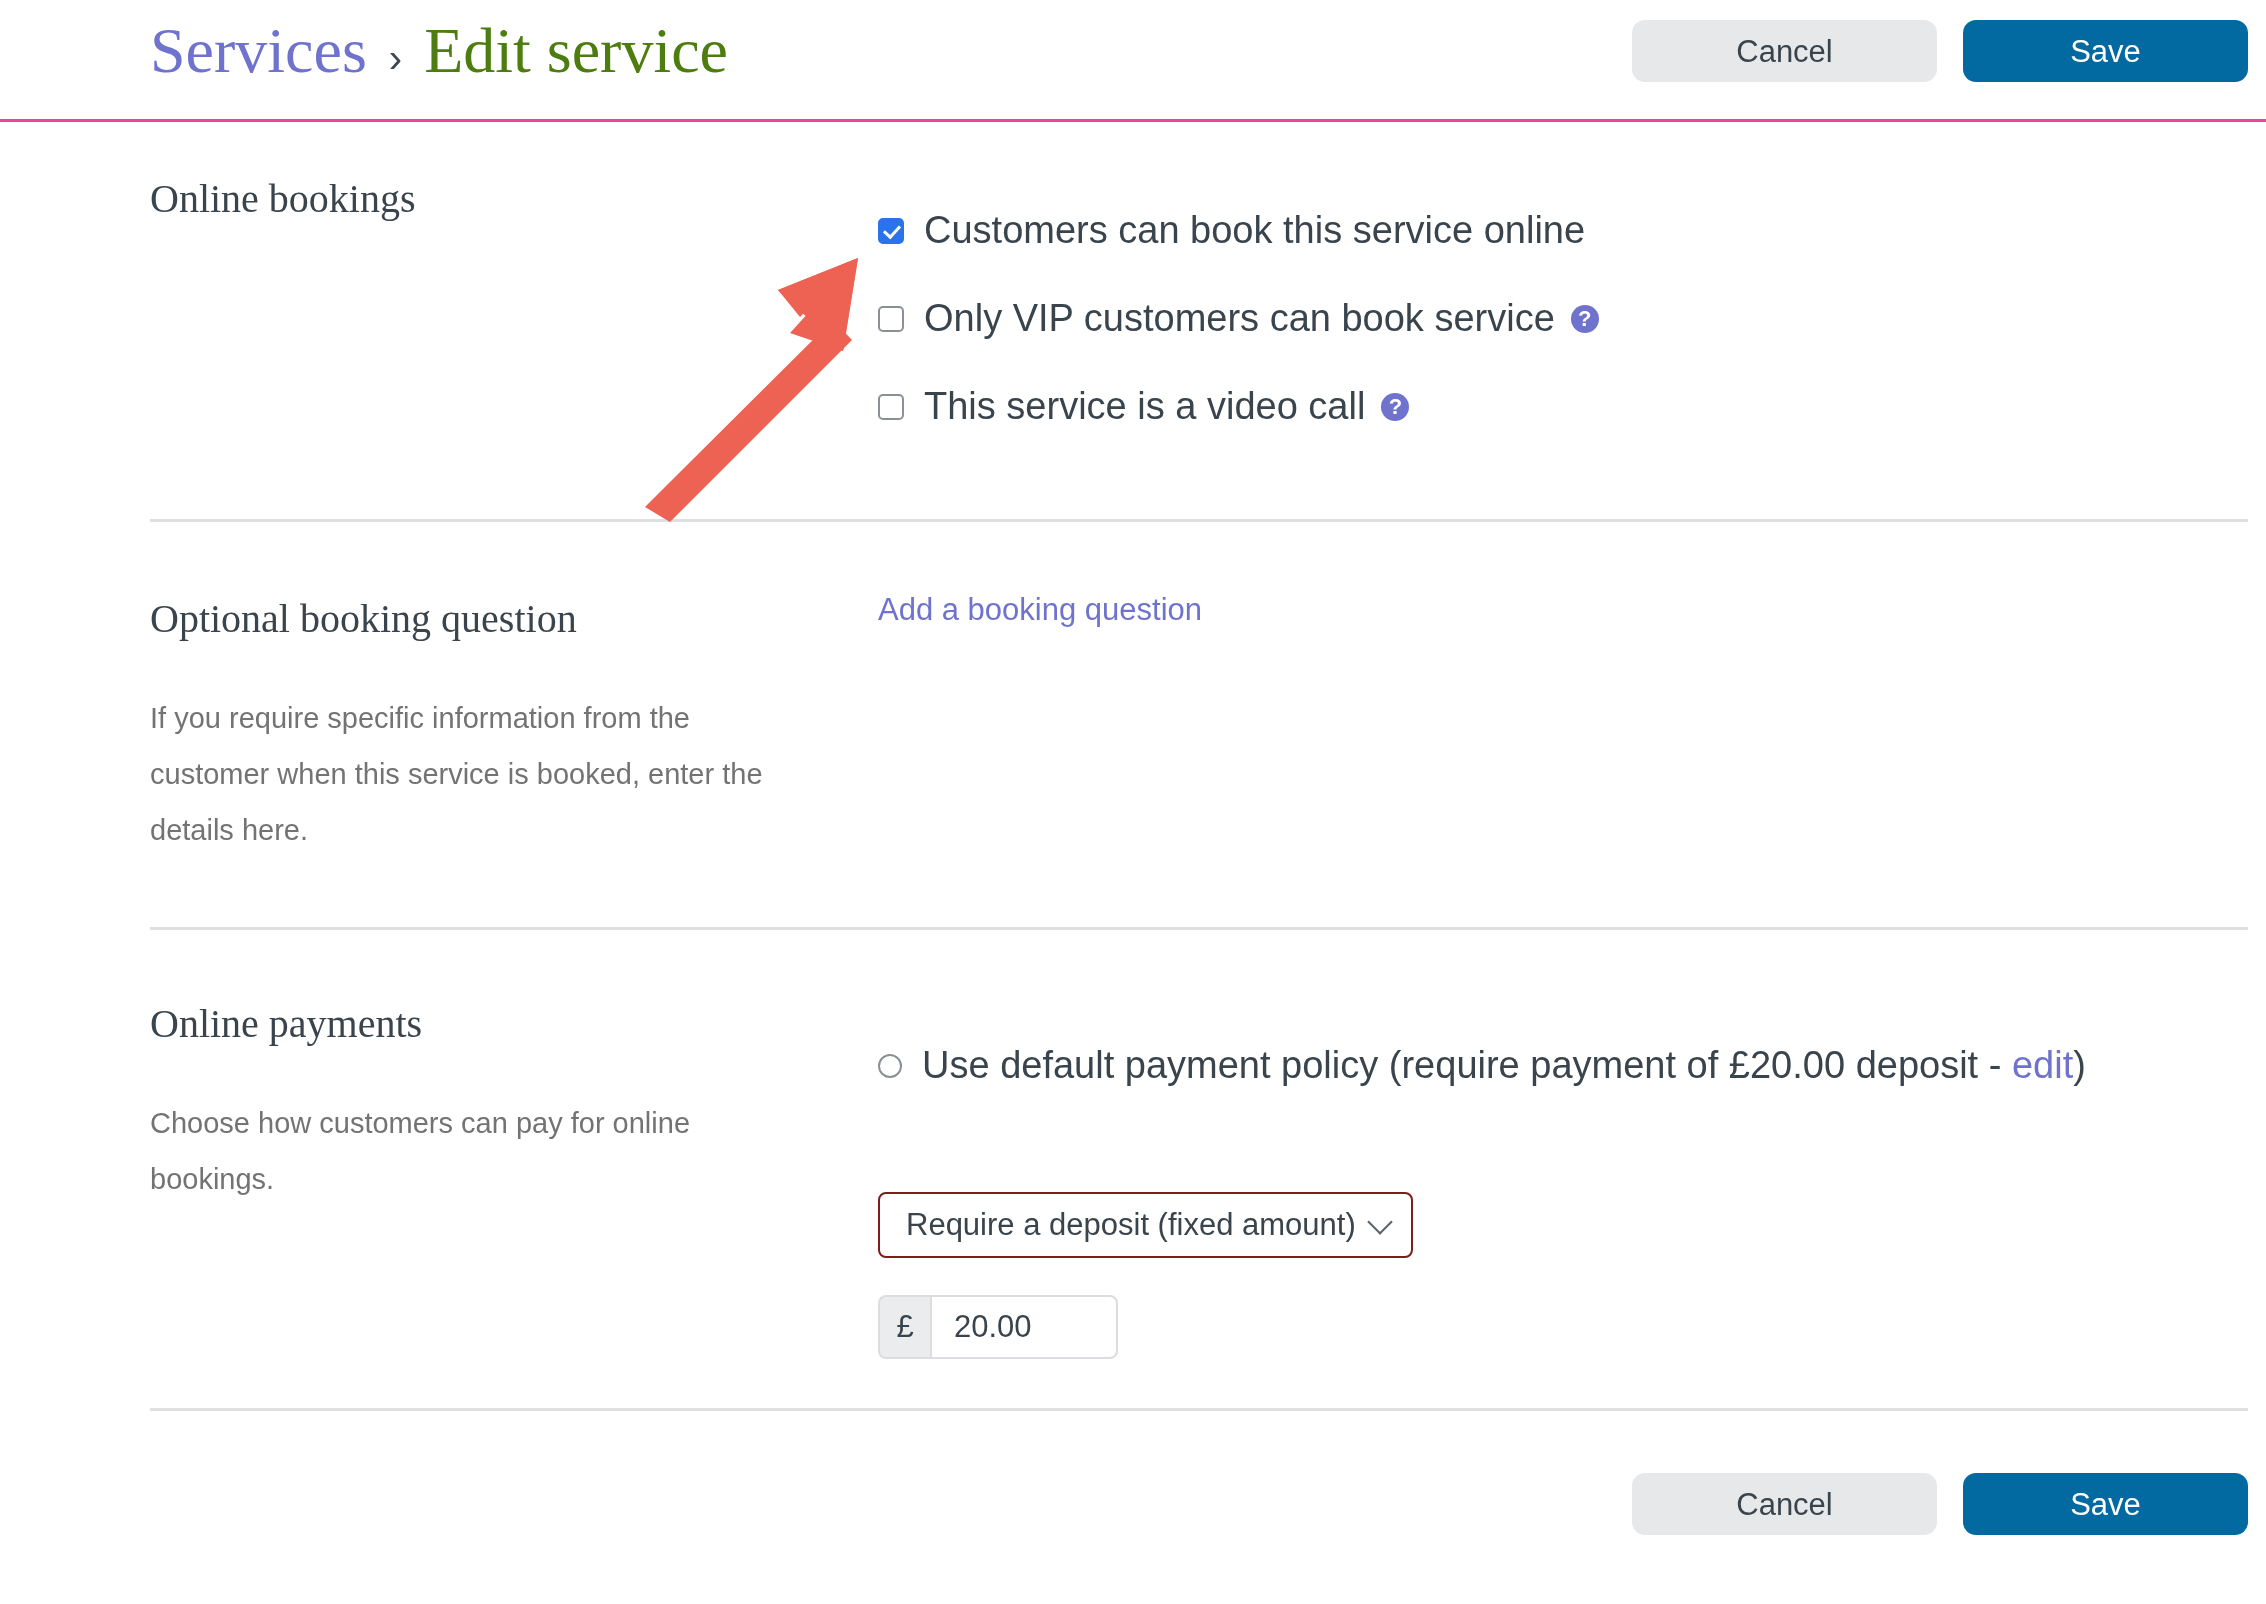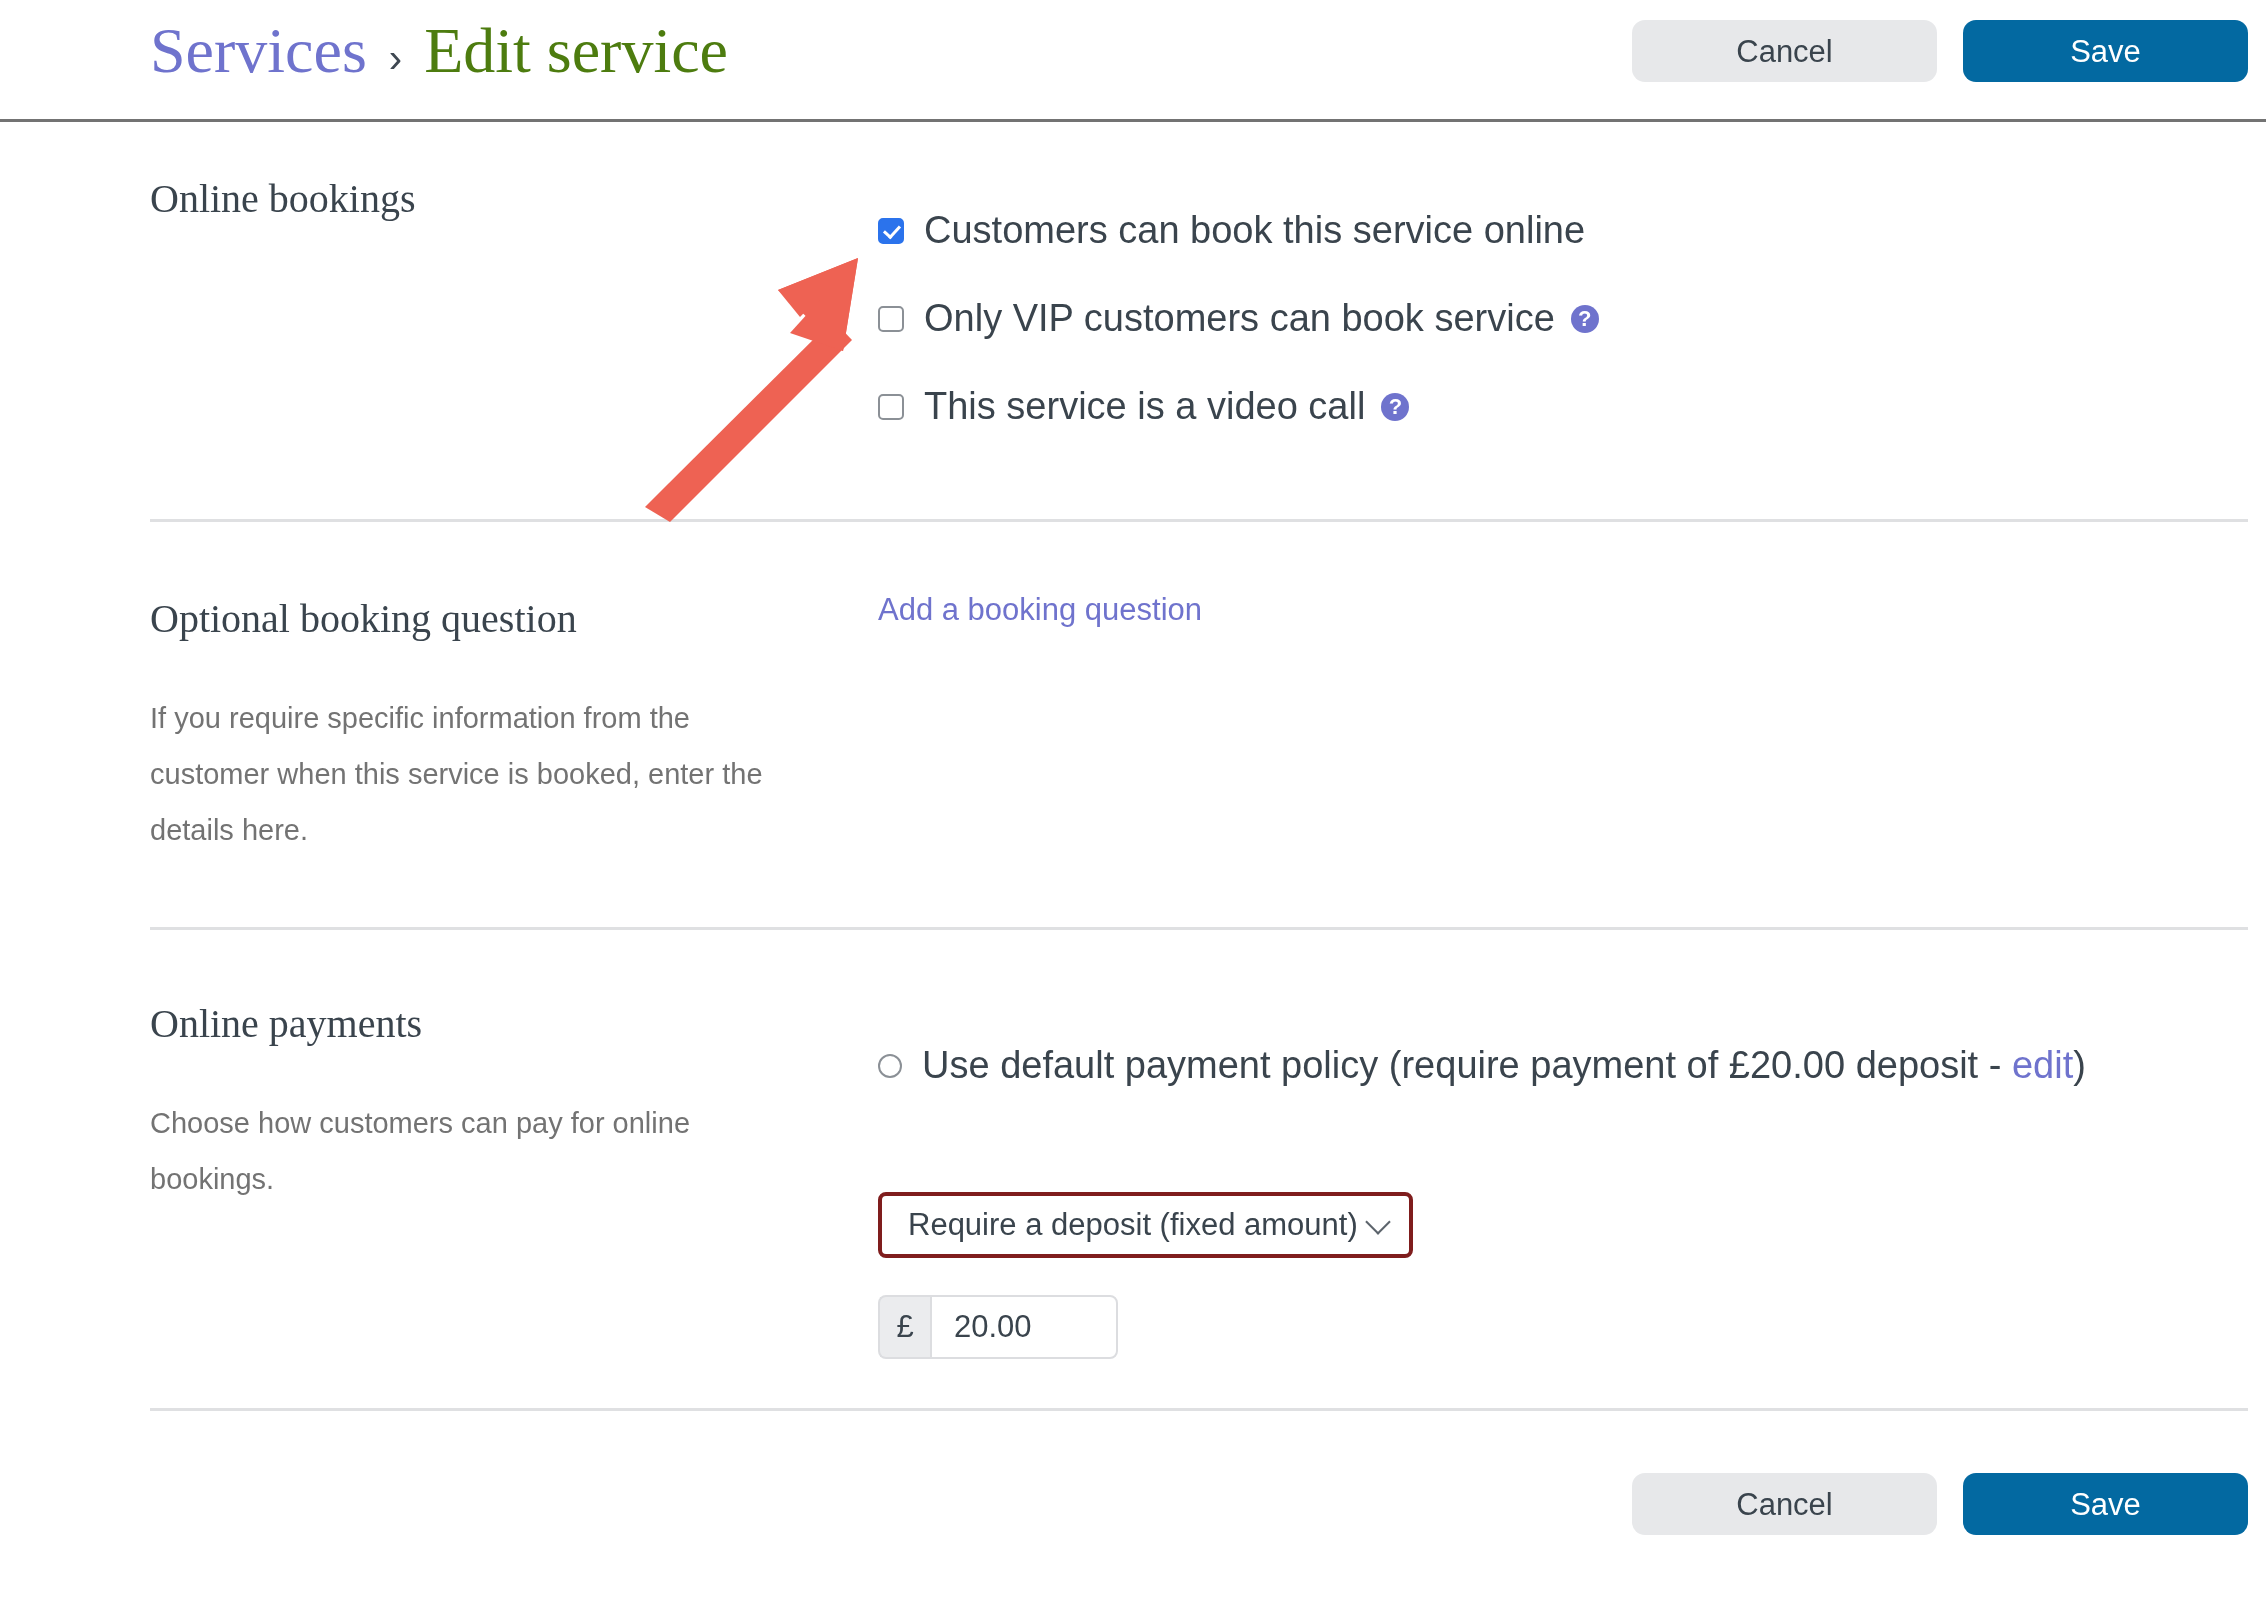--- a/index.html
+++ b/index.html
@@ -22,21 +22,21 @@
     height: 1604px;
   }
 
   
   .header {
     position: absolute;
     left: 0;
     top: 0;
     width: 2266px;
     height: 122px;
-    border-bottom: 3px solid #737373;
+    border-bottom: 3px solid #ec4899;
     box-sizing: border-box;
     padding-left: 21px;
   }
   .breadcrumb {
     position: absolute;
     left: 150px;
     top: 14px;
     display: flex;
     align-items: baseline;
     font-family: "Liberation Serif", serif;
@@ -229,21 +229,21 @@
 
   
   .select-box {
     position: absolute;
     left: 878px;
     top: 1192px;
     width: 535px;
     height: 66px;
     box-sizing: border-box;
     background: #ffffff;
-    border: 4px solid #7f1d1d;
+    border: 2px solid #7f1d1d;
     border-radius: 8px;
     display: flex;
     align-items: center;
     cursor: pointer;
   }
   .select-value {
     font-family: "Liberation Sans", sans-serif;
     font-size: 31px;
     color: #3a444d;
     margin-left: 26px;

